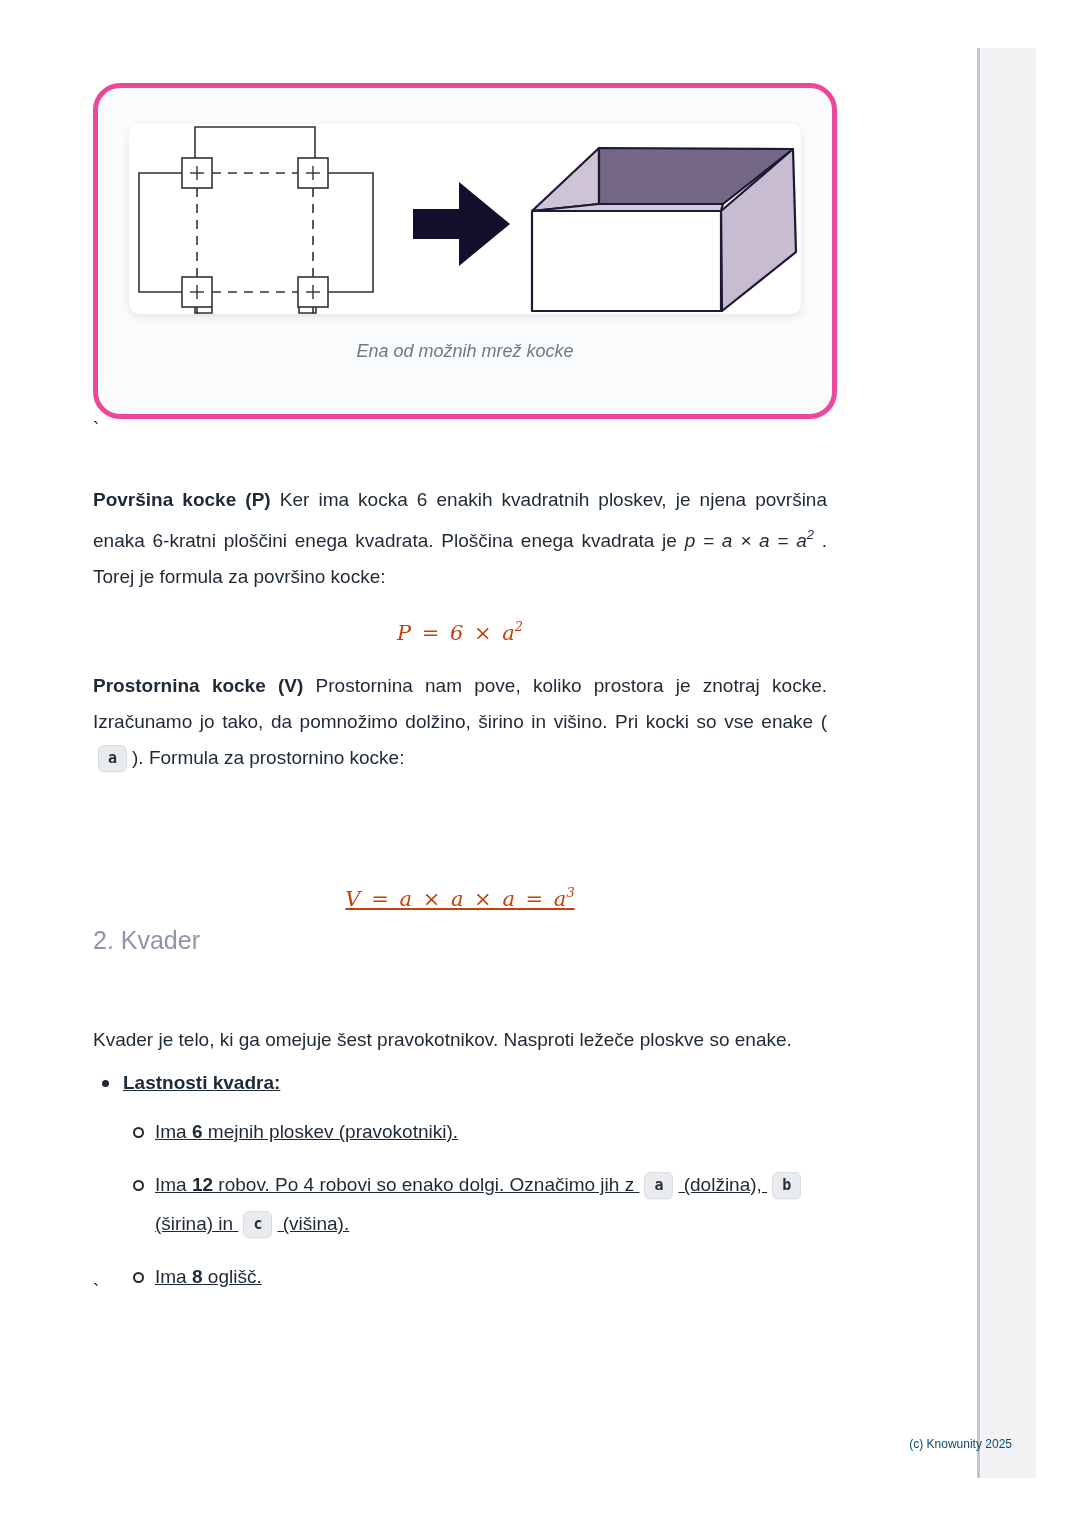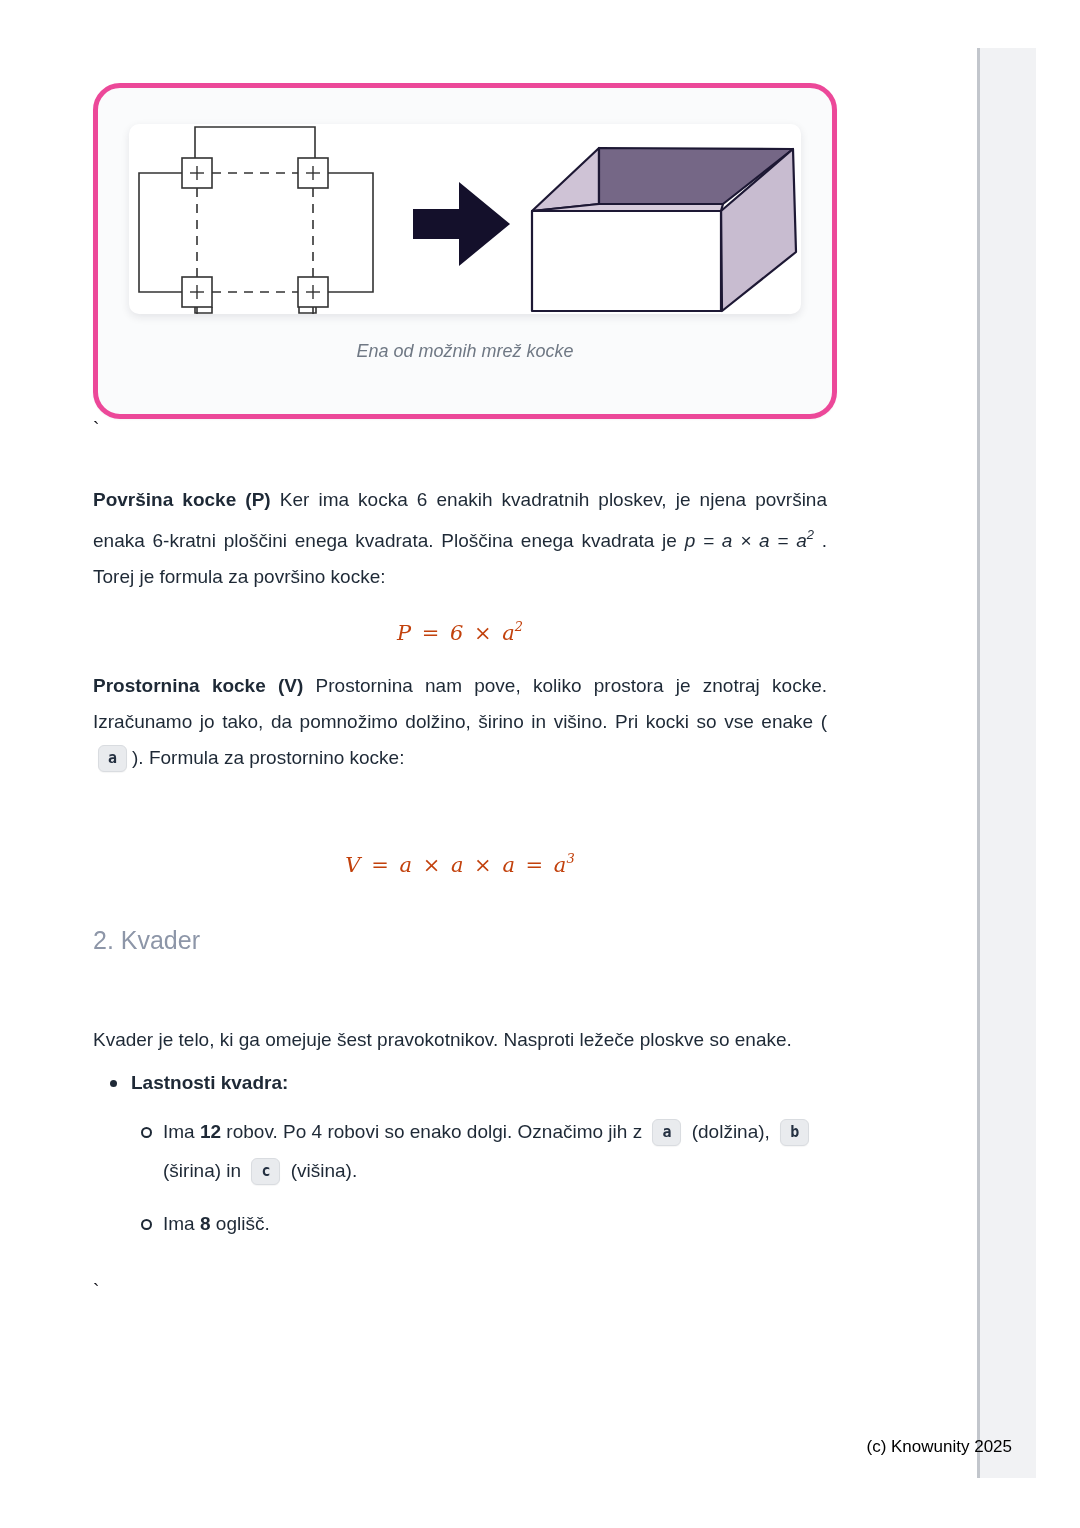--- a/index.html
+++ b/index.html
@@ -68,21 +68,21 @@
   }
   .section-heading {
     left:93px; width:734px; margin:0;
     font-size:25px;
     font-weight:400;
     color:#8d96a8;
   }
   .mark { left:93px; font-size:19px; color:#14141c; }
 
   
-  .list-block { left:101px; width:734px; }
+  .list-block { left:93px; width:734px;text-decoration:underline; }
   .li1 {
     position:relative; padding-left:30px;
     font-size:19px; line-height:30px;
     font-weight:700;
   }
   .li1::before {
     content:""; position:absolute; left:9px; top:12px;
     width:7px; height:7px; border-radius:50%;
     background:#1e2936;
   }
@@ -106,22 +106,22 @@
     border:1px solid #d9dce0;
     border-radius:6px;
     padding:3px 9px;
     margin:0 5px;
     box-shadow:0 1px 1px rgba(0,0,0,0.04);
     vertical-align:1px;
   }
 
   .footer-note {
     right:68px; top:1437px;
-    font-size:17px;
-    color:#000000;
+    font-size:12px;
+    color:#0c4a6e;
     z-index:5;
   }
   .page-edge {
     left:977px; top:48px; width:56px; height:1430px;
     background:#f1f2f4;
     border-left:3px solid #c2c6cc;
     z-index:1;
   }
 </style>
 </head>
@@ -183,29 +183,30 @@
 </div>
 
 <div class="abs mark" style="top:418px;">`</div>
 
 <p class="abs para" style="top:482px;"><span class="bold">Površina kocke (P)</span><span> Ker ima kocka 6 enakih kvadratnih ploskev, je njena površina enaka 6-kratni ploščini enega kvadrata. Ploščina enega kvadrata je </span><span class="imath"><span>p = a × a = a</span><sup>2</sup></span><span> . Torej je formula za površino kocke:</span></p>
 
 <div class="abs formula" style="top:620px;"><span>P = 6 × a</span><sup>2</sup></div>
 
 <p class="abs para" style="top:668px;"><span class="bold">Prostornina kocke (V)</span><span> Prostornina nam pove, koliko prostora je znotraj kocke. Izračunamo jo tako, da pomnožimo dolžino, širino in višino. Pri kocki so vse enake (</span><span class="chip">a</span><span>). Formula za prostornino kocke:</span></p>
 
-<div class="abs formula" style="top:852px;"><span>V = a × a × a = a</span><sup>3</sup></div>
+<div class="abs formula" style="top:886px;text-decoration:underline;"><span>V = a × a × a = a</span><sup>3</sup></div>
 
 <h2 class="abs section-heading" style="top:926px;">2. Kvader</h2>
 
 <p class="abs para" style="top:986px;margin-top:36px;">Kvader je telo, ki ga omejuje šest pravokotnikov. Nasproti ležeče ploskve so enake.</p>
 
 <div class="abs list-block" style="top:1068px;">
   <div class="li1">Lastnosti kvadra:</div>
 
+  <div class="li2"><span>Ima </span><span class="bold">6</span><span> mejnih ploskev (pravokotniki).</span></div>
 
   <div class="li2"><span>Ima </span><span class="bold">12</span><span> robov. Po 4 robovi so enako dolgi. Označimo jih z </span><span class="chip">a</span><span> (dolžina), </span><span class="chip">b</span><span> (širina) in </span><span class="chip">c</span><span> (višina).</span></div>
 
   <div class="li2"><span>Ima </span><span class="bold">8</span><span> oglišč.</span></div>
 </div>
 
 <div class="abs mark" style="top:1280px;">`</div>
 
 <div class="abs page-edge"></div>
 

